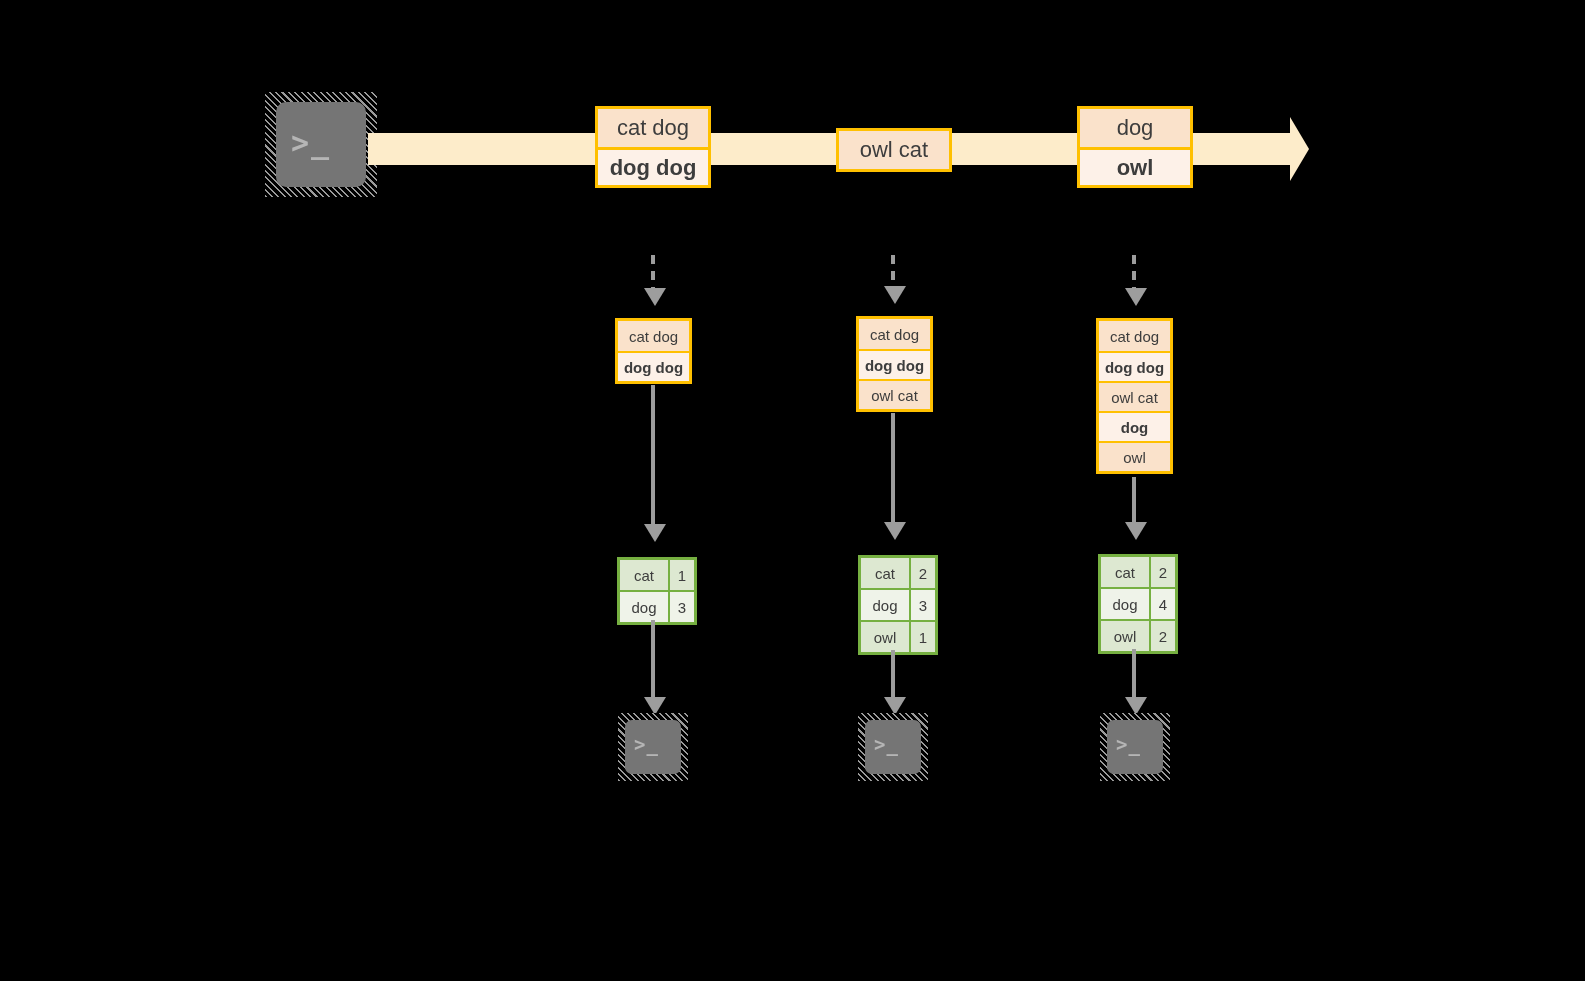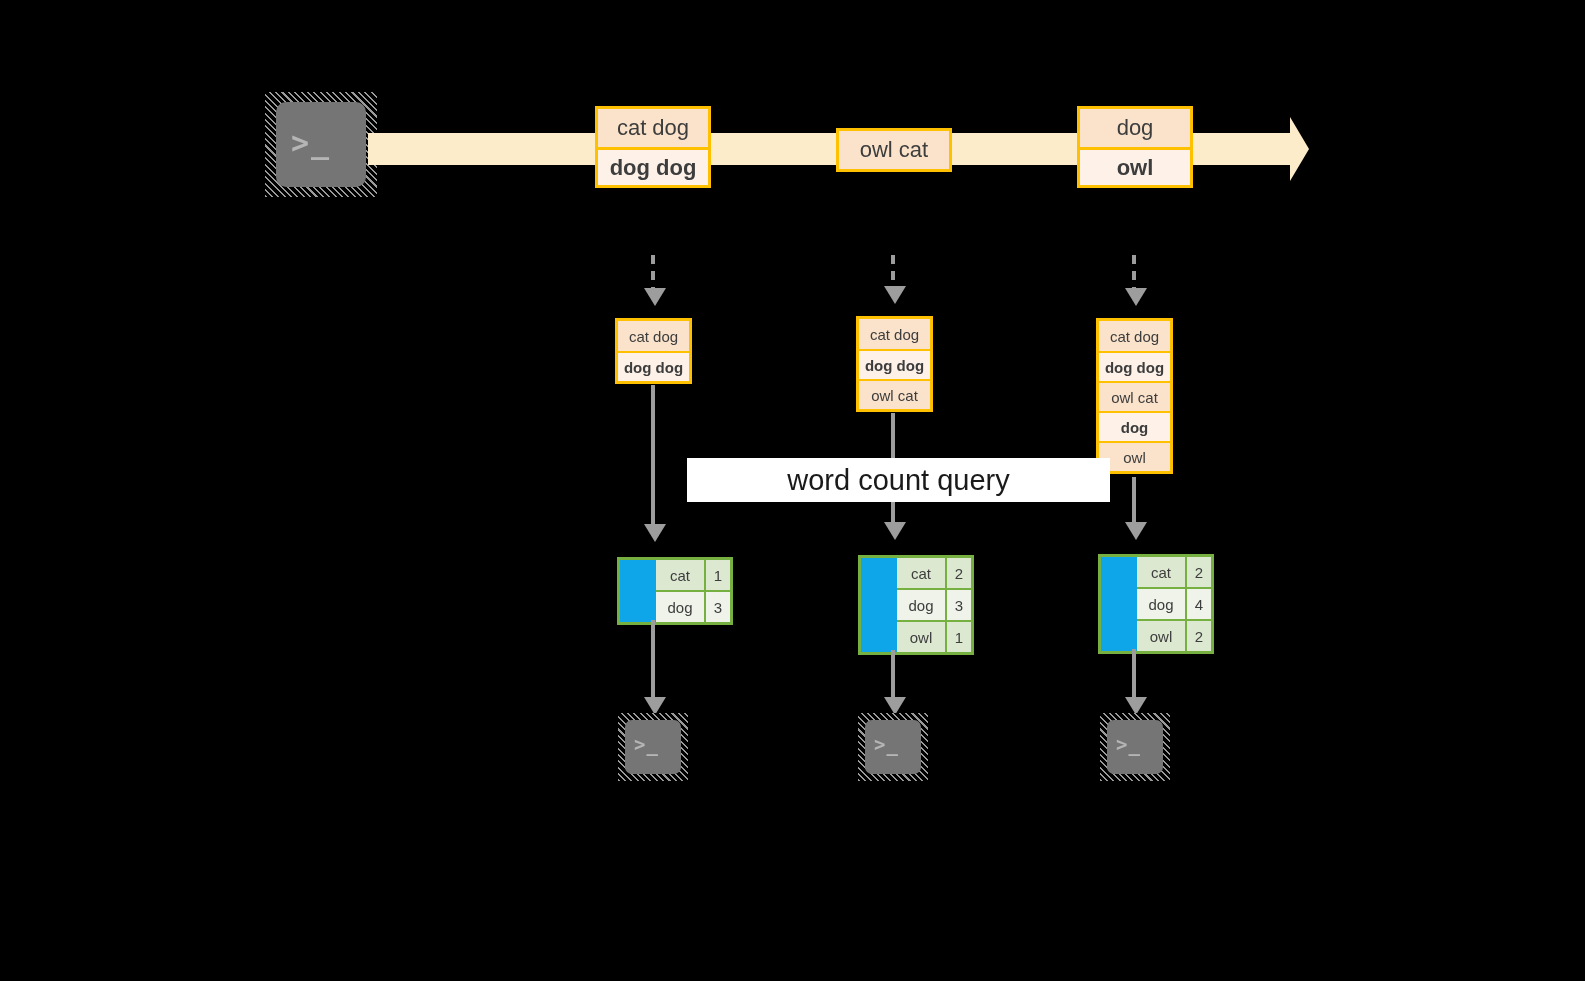--- a/index.html
+++ b/index.html
@@ -54,21 +54,21 @@
 
   
   .obox.sm .row{height:30px;font-size:15px;}
   .obox.sm .row + .row{border-top:2px solid #ffc000;}
 
   
   .gbox{
     position:absolute;box-sizing:border-box;
     border:3px solid #76b041;
     background:#0ea5e9;
-    display:flex;flex-direction:column;padding-left:36px;
+    display:flex;flex-direction:column;
   }
   .gbox .grow{display:flex;height:30px;}
   .gbox .grow + .grow{border-top:2px solid #76b041;}
   .gbox .gc{
     box-sizing:border-box;
     display:flex;align-items:center;justify-content:center;
     font-size:15px;color:#3d3d3d;white-space:nowrap;
   }
   .gbox .gc.k{width:48px;}
   .gbox .gc.v{width:26px;border-left:2px solid #76b041;}
@@ -222,15 +222,14 @@
 
   <div class="vline" style="left:1132px;top:649px;height:51px;"></div>
   <div class="vhead" style="left:1125px;top:697px;"></div>
 
   <div class="term" style="left:1100px;top:713px;width:70px;height:68px;">
     <div class="hatch"></div>
     <div class="inner" style="left:7px;top:7px;right:7px;bottom:7px;border-radius:7px;"></div>
     <div class="prompt" style="left:16px;top:22px;font-size:19px;letter-spacing:1px;">&gt;_</div>
   </div>
 
-  <div class="qlabel" style="left:687px;top:458px;width:423px;height:44px;">word count query</div>
 
 </div>
 
 </body></html>

